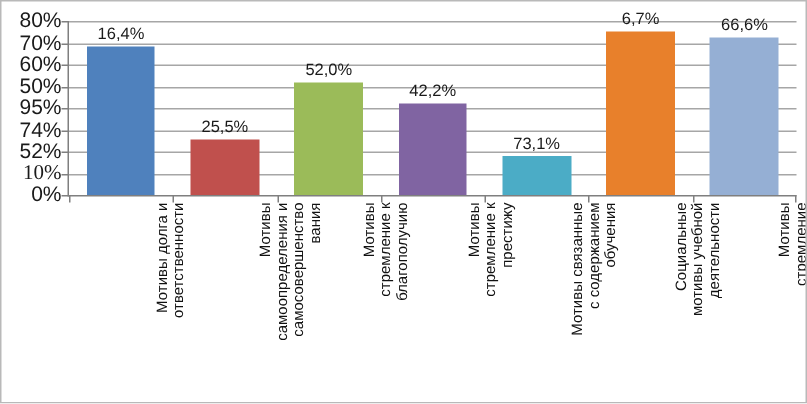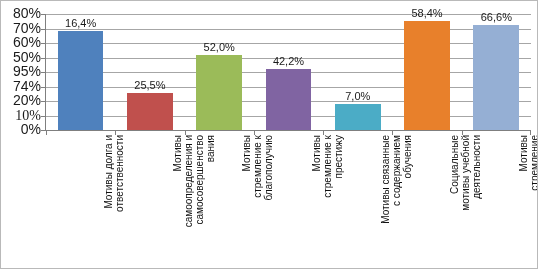--- a/index.html
+++ b/index.html
@@ -130,21 +130,21 @@
   }
 </style>
 </head>
 <body>
 
 <div id="chart-root">
 
   <div id="y-axis-labels">
       <div class="y-tick-label" style="top: 123px;">0%</div>
       <div class="y-tick-label" style="top: 108.5px; font-family: Liberation Serif, serif;">10%</div>
-      <div class="y-tick-label" style="top: 94px;">20%</div>
+      <div class="y-tick-label" style="top: 94px;">52%</div>
       <div class="y-tick-label" style="top: 79.5px;">74%</div>
       <div class="y-tick-label" style="top: 65px;">95%</div>
       <div class="y-tick-label" style="top: 50.5px;">50%</div>
       <div class="y-tick-label" style="top: 36px;">60%</div>
       <div class="y-tick-label" style="top: 21.5px;">70%</div>
       <div class="y-tick-label" style="top: 7px;">80%</div>
     </div>
 
   <div id="y-axis-line"></div>
 
@@ -163,23 +163,23 @@
     <div id="bars">
         <div class="bar" style="left: 11.7786px; width: 45.7286px; height: 99.47px; background: rgb(79, 129, 189);"></div>
         <div class="bar-value" style="left: 1.77857px; width: 65.7286px; top: 2.53px;">16,4%</div>
         <div class="bar" style="left: 81.0643px; width: 45.7286px; height: 36.975px; background: rgb(192, 80, 77);"></div>
         <div class="bar-value" style="left: 71.0643px; width: 65.7286px; top: 65.025px;">25,5%</div>
         <div class="bar" style="left: 150.35px; width: 45.7286px; height: 75.4px; background: rgb(155, 187, 89);"></div>
         <div class="bar-value" style="left: 140.35px; width: 65.7286px; top: 26.6px;">52,0%</div>
         <div class="bar" style="left: 219.636px; width: 45.7286px; height: 61.19px; background: rgb(128, 100, 162);"></div>
         <div class="bar-value" style="left: 209.636px; width: 65.7286px; top: 40.81px;">42,2%</div>
         <div class="bar" style="left: 288.921px; width: 45.7286px; height: 25.52px; background: rgb(75, 172, 198);"></div>
-        <div class="bar-value" style="left: 278.921px; width: 65.7286px; top: 76.48px;">7,0%</div>
+        <div class="bar-value" style="left: 278.921px; width: 65.7286px; top: 76.48px;">73,1%</div>
         <div class="bar" style="left: 358.207px; width: 45.7286px; height: 109.475px; background: rgb(232, 128, 43);"></div>
-        <div class="bar-value" style="left: 348.207px; width: 65.7286px; top: -7.475px;">58,4%</div>
+        <div class="bar-value" style="left: 348.207px; width: 65.7286px; top: -7.475px;">6,7%</div>
         <div class="bar" style="left: 427.493px; width: 45.7286px; height: 105.125px; background: rgb(149, 175, 212);"></div>
         <div class="bar-value" style="left: 417.493px; width: 65.7286px; top: -3.125px;">66,6%</div>
       </div>
   </div>
 
   <div id="cat-ticks">
       <div class="cat-tick" style="left: 0px;"></div>
       <div class="cat-tick" style="left: 69.2857px;"></div>
       <div class="cat-tick" style="left: 138.571px;"></div>
       <div class="cat-tick" style="left: 207.857px;"></div>

